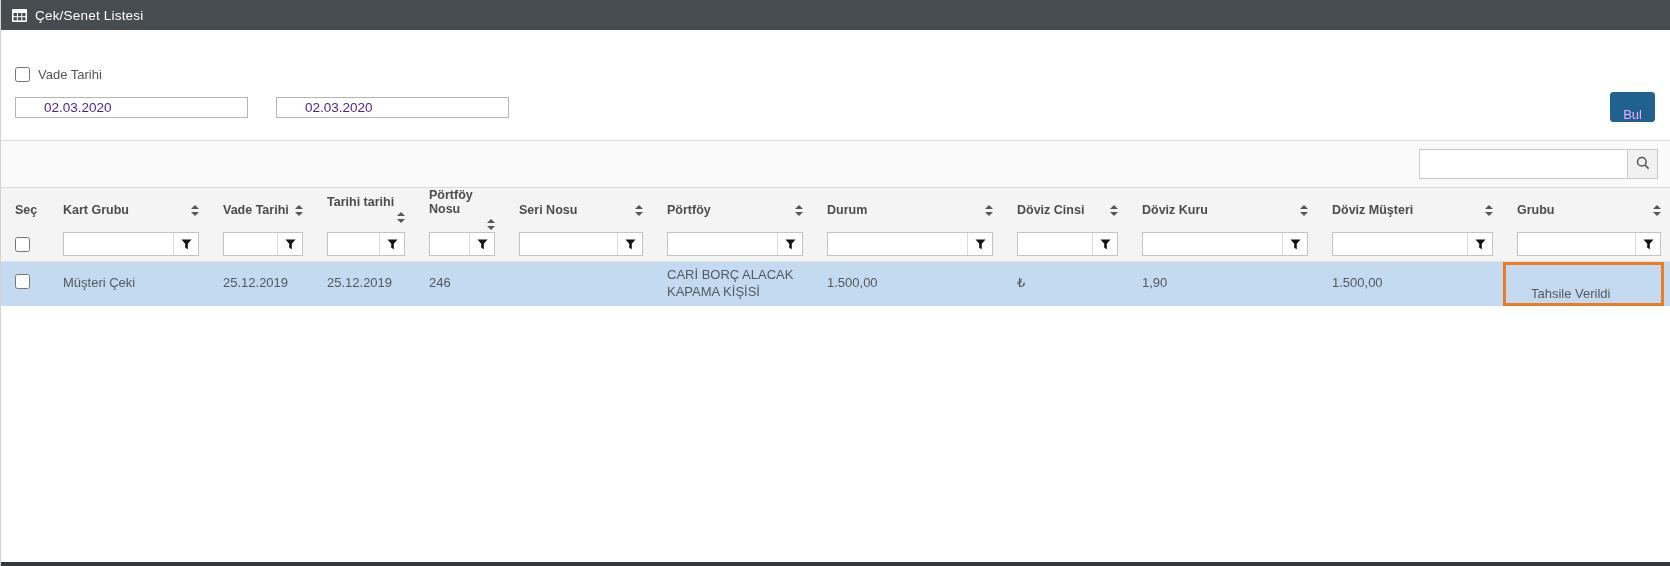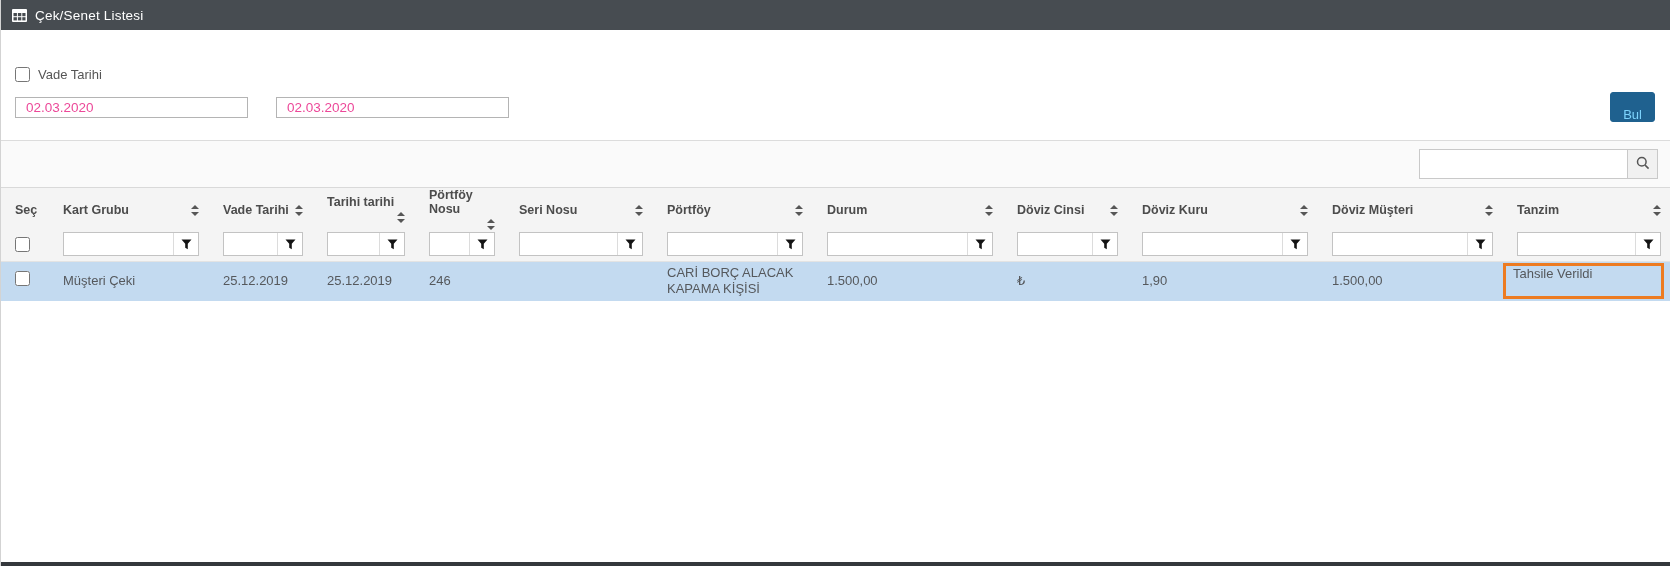--- a/index.html
+++ b/index.html
@@ -27,31 +27,31 @@
   .controls { padding: 36px 0 0 14px; }
   .chk-row { display: flex; align-items: center; height: 16px; }
   .chk-row input[type=checkbox] { width: 15px; height: 15px; margin-right: 8px; }
   .chk-row label { font-size: 13px; color: #555; }
 
   .date-row { display: flex; align-items: center; margin-top: 11px; height: 28px; }
   .date-input {
     width: 233px; height: 21px;
     border: 1px solid #b4b4b4;
     font-family: inherit;
-    font-size: 13.5px; color: #ec4899;
-    padding: 0 10px;
+    font-size: 13.5px; color: #4c1d95;
+    padding: 0 28px;
     outline: none;
   }
   .date-input + .date-input { margin-left: 28px; }
   .find-btn {
     margin-left: auto; margin-right: 15px;
     height: 28px; min-width: 44px;
     padding: 14px 12px;
     background: var(--find-button-bg, #1F618F);
-    color: #7dd3fc; font-size: 13px; font-family: inherit;
+    color: #f0abfc; font-size: 13px; font-family: inherit;
     border: 1px solid var(--find-button-bg, #1F618F);
     border-radius: 3px;
     cursor: pointer;
   }
 
   
   .search-band {
     margin-top: 19px;
     height: 47px;
     background: #fafafa;
@@ -111,24 +111,24 @@
   tbody tr.data-row { background: var(--row-highlight-bg, #C3DAF0); height: 38px; }
   tbody td {
     font-size: 13px; color: #55585c;
     padding: 3px 14px; vertical-align: middle;
     line-height: 1.3;
     overflow: hidden;
   }
   tbody td.num { text-align: left; padding-right: 20px; }
   tbody td.c-durum { padding: 0; height: 38px; }
   .status-box {
-    height: 36px; width: calc(100% - 7px);
+    height: 44px; width: calc(100% - 7px);
     border: 3px solid var(--status-highlight-border, #ED7B21);
-    display: flex; align-items: flex-start;
-    padding-left: 7px;
+    display: flex; align-items: flex-end;
+    padding-left: 25px;
     font-size: 13px; color: #55585c;
   }
 
   
   .bottom-strip {
     position: absolute; left: 0; bottom: 0;
     width: 100%; height: 4px; background: #34383c;
   }
 </style>
 </head>
@@ -282,21 +282,21 @@
           <div class="thi">
             <span>Döviz Müşteri</span>
             <span class="sort">
               <i class="up"></i>
               <i class="dn"></i>
             </span>
           </div>
         </th>
       <th>
           <div class="thi">
-            <span>Tanzim</span>
+            <span>Grubu</span>
             <span class="sort">
               <i class="up"></i>
               <i class="dn"></i>
             </span>
           </div>
         </th>
     </tr>
     <tr class="flt">
       <td class="selcell"><input type="checkbox" style=""></td>
       <td>

